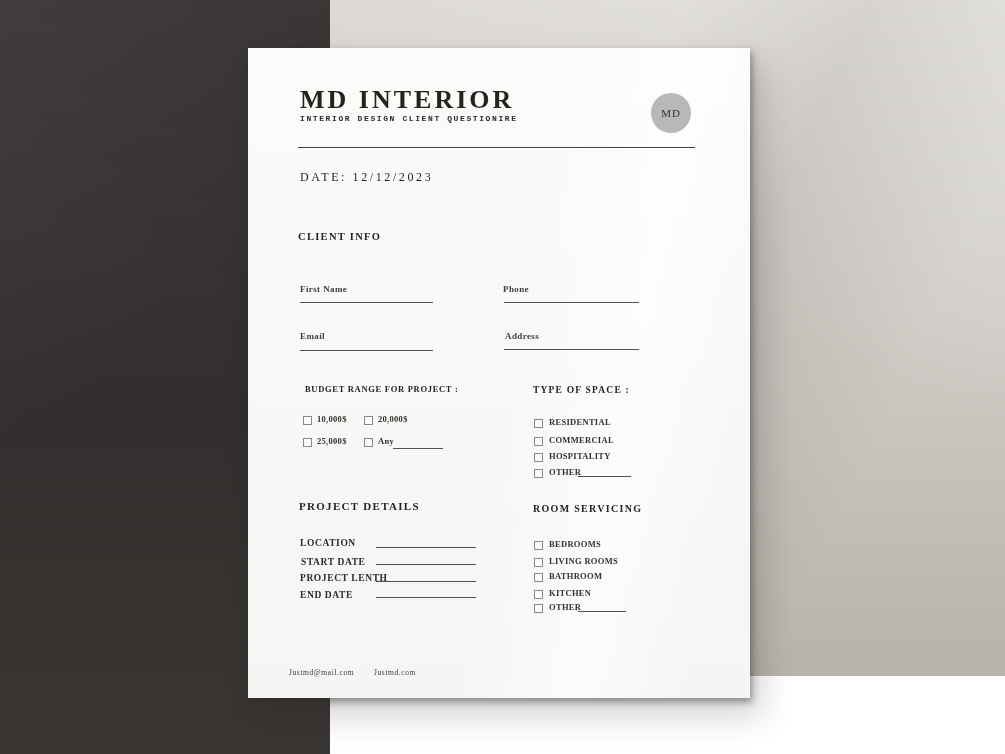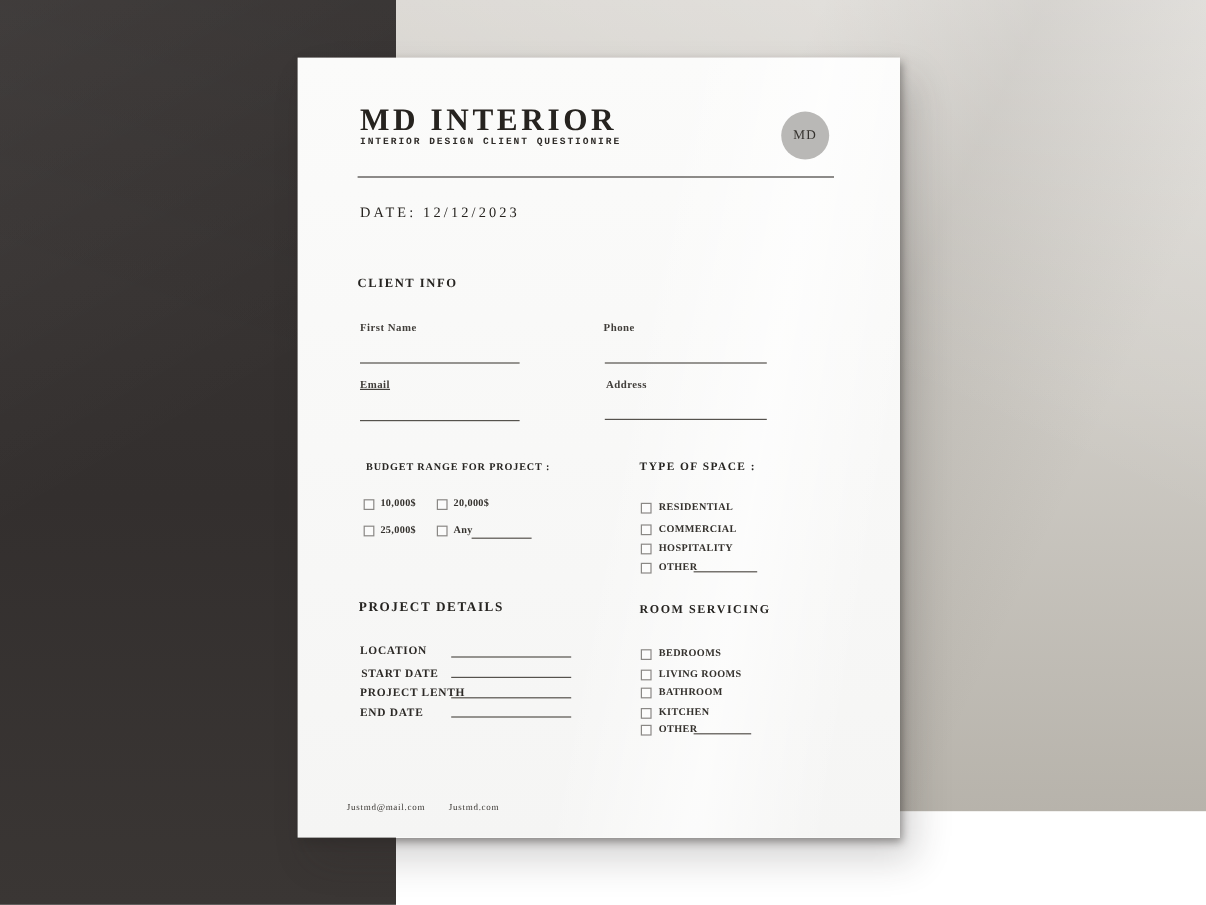--- a/index.html
+++ b/index.html
@@ -48,24 +48,24 @@
 
   
   .h-sec{font-weight:600;color:#262421;white-space:nowrap;}
   #h-client{left:50px;top:183px;font-size:10.5px;letter-spacing:1.3px;}
   #h-budget{left:57px;top:336px;font-size:8.5px;letter-spacing:0.7px;font-weight:700;}
   #h-space{left:285px;top:337px;font-size:9.5px;letter-spacing:1.2px;}
   #h-project{left:51px;top:452px;font-size:11px;letter-spacing:1.3px;}
   #h-room{left:285px;top:455px;font-size:10px;letter-spacing:1.3px;}
 
   
-  .f-label{font-size:9px;font-weight:600;letter-spacing:0.4px;color:#413e3a;white-space:nowrap;}
+  .f-label{font-size:9px;font-weight:600;letter-spacing:0.4px;color:#413e3a;white-space:nowrap;margin-top:16px;}
   #l-firstname{left:52px;top:220px;}
   #l-phone{left:255px;top:220px;}
-  #l-email{left:52px;top:267px;text-decoration:underline;}
+  #l-email{left:52px;top:267px;}
   #l-address{left:257px;top:267px;}
 
   .wline{height:1.2px;background:#55524d;}
   #ln-firstname{left:52px;top:254px;width:133px;}
   #ln-phone{left:256px;top:254px;width:135px;}
   #ln-email{left:52px;top:302px;width:133px;}
   #ln-address{left:256px;top:301px;width:135px;}
 
   
   .cb{width:7px;height:7px;border:1px solid #8a8885;background:rgba(255,255,255,0.45);}

